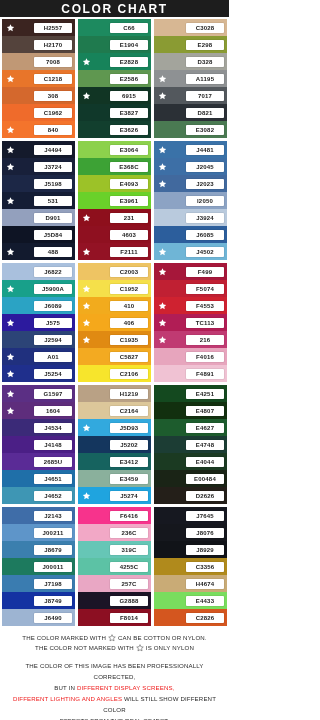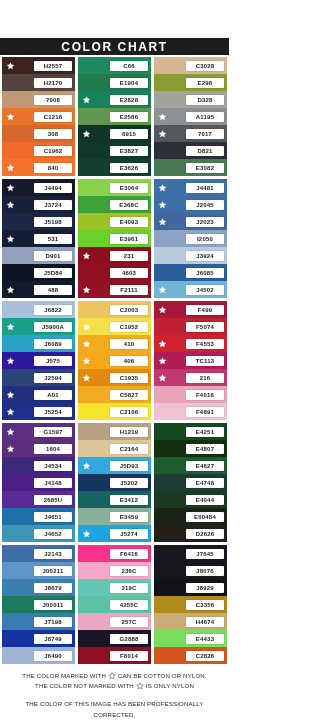--- a/index.html
+++ b/index.html
@@ -2,21 +2,21 @@
 <html><head>
 <meta charset="utf-8">
 <style>
   html,body{margin:0;padding:0;}
   body{
     width:229px;height:720px;
     background:#ffffff;
     font-family:"Liberation Sans", sans-serif;
     overflow:hidden;
   }
-  #chart-root{position:relative;width:229px;height:660px;background:#fff;margin-top:38px;}
+  #chart-root{position:relative;width:229px;height:660px;background:#fff;}
 
   
   .title-bar{
     height:17px;width:229px;
     background:#1d1d1d;
     display:flex;align-items:center;justify-content:center;
   }
   .title-text{
     color:#ffffff;
     font-size:12px;

